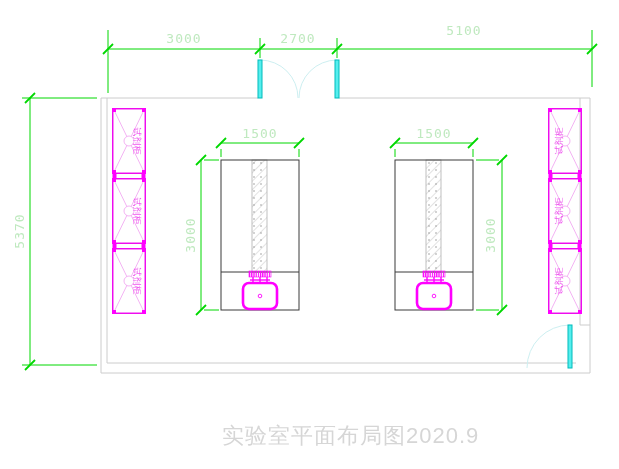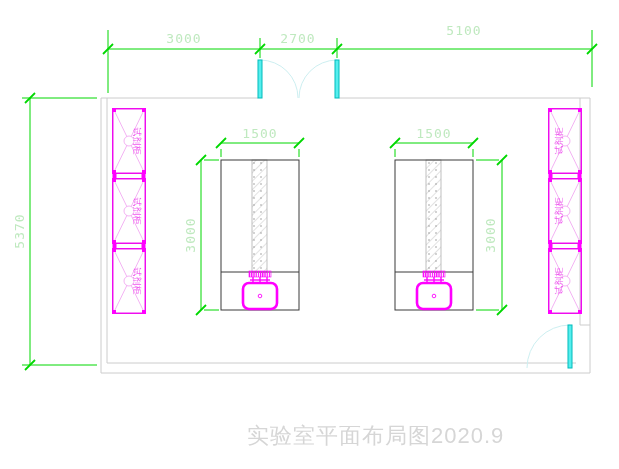--- a/index.html
+++ b/index.html
@@ -17,21 +17,20 @@
   .cablabel{
     position:absolute;color:#ee55ee;font-size:9px;letter-spacing:0;
     width:40px;height:12px;text-align:center;line-height:12px;white-space:nowrap;
     font-family:"DejaVu Sans",sans-serif;
   }
   .rot-cw{transform:rotate(90deg);transform-origin:center center;}
   #title{
     position:absolute;left:222px;top:421px;width:260px;
     color:#d6d6d6;font-size:22px;letter-spacing:1px;white-space:nowrap;
     font-family:"Liberation Sans",sans-serif;
-    margin-left:25px;
   }
 </style>
 </head>
 <body>
 
 <div id="canvas">
 
   <svg id="drawing" width="619" height="469" viewBox="0 0 619 469" xmlns="http://www.w3.org/2000/svg">
     <defs>
       <pattern id="hatch" width="6" height="6" patternUnits="userSpaceOnUse" patternTransform="rotate(45)">

